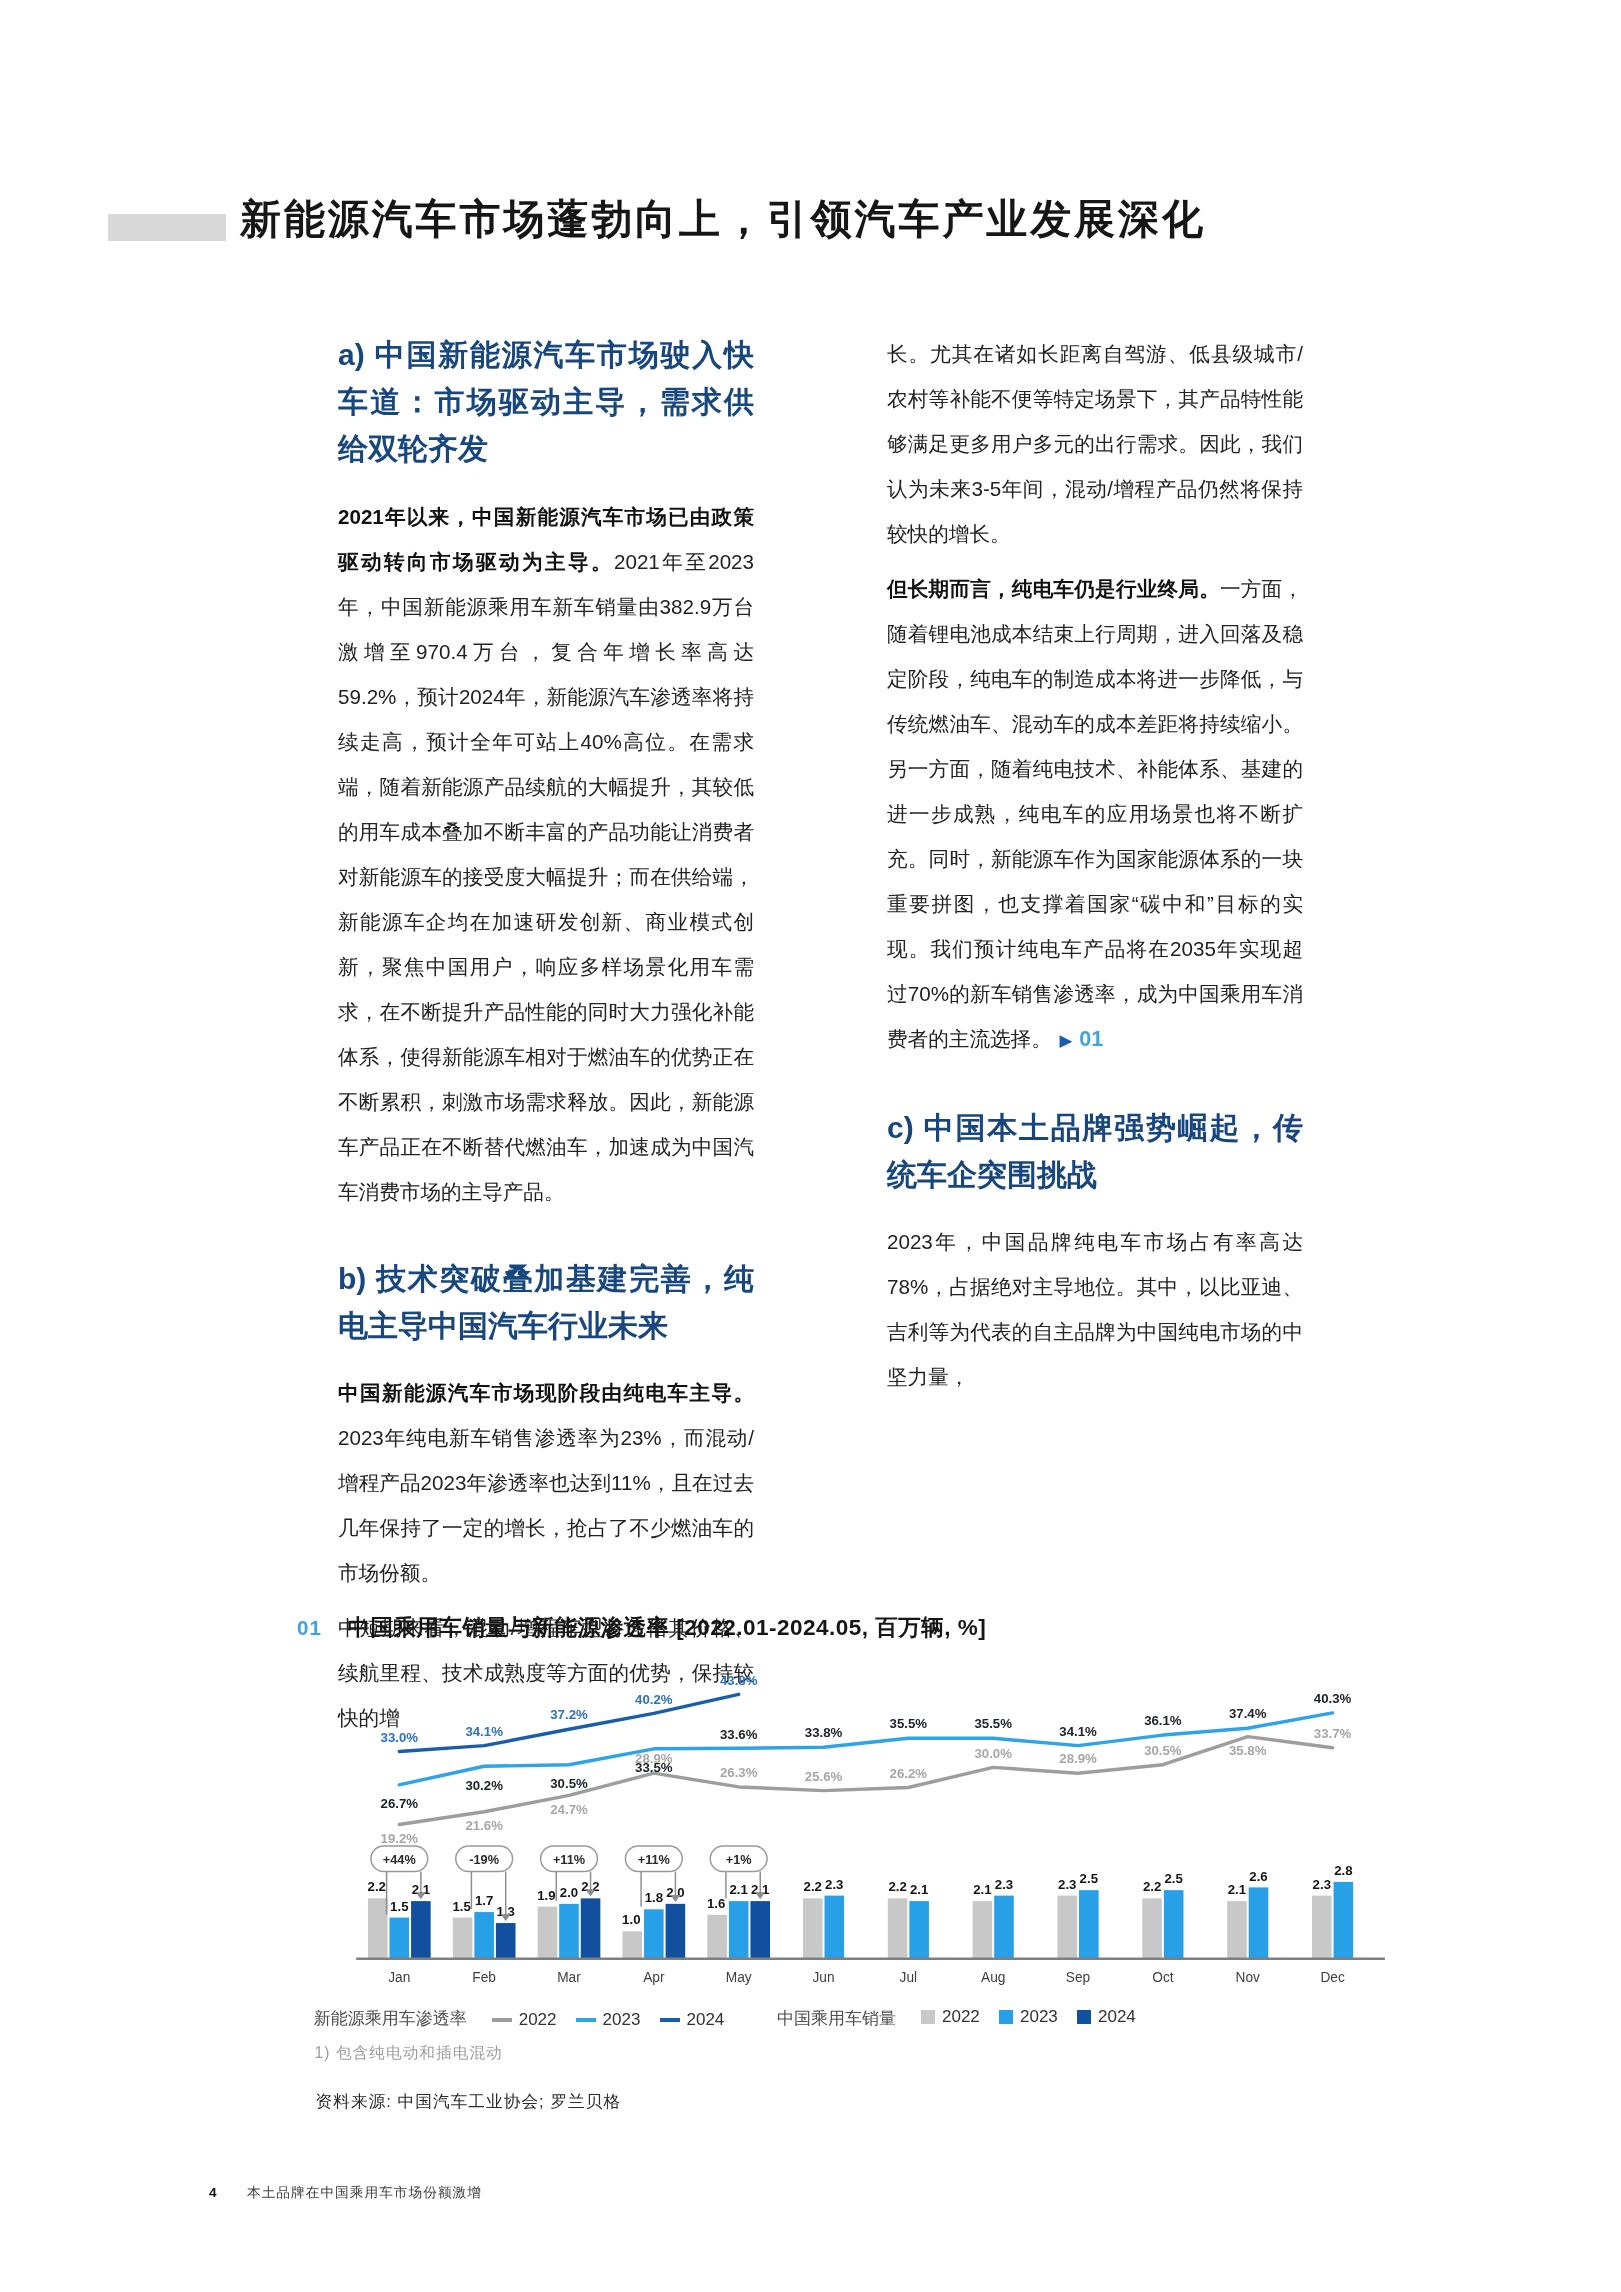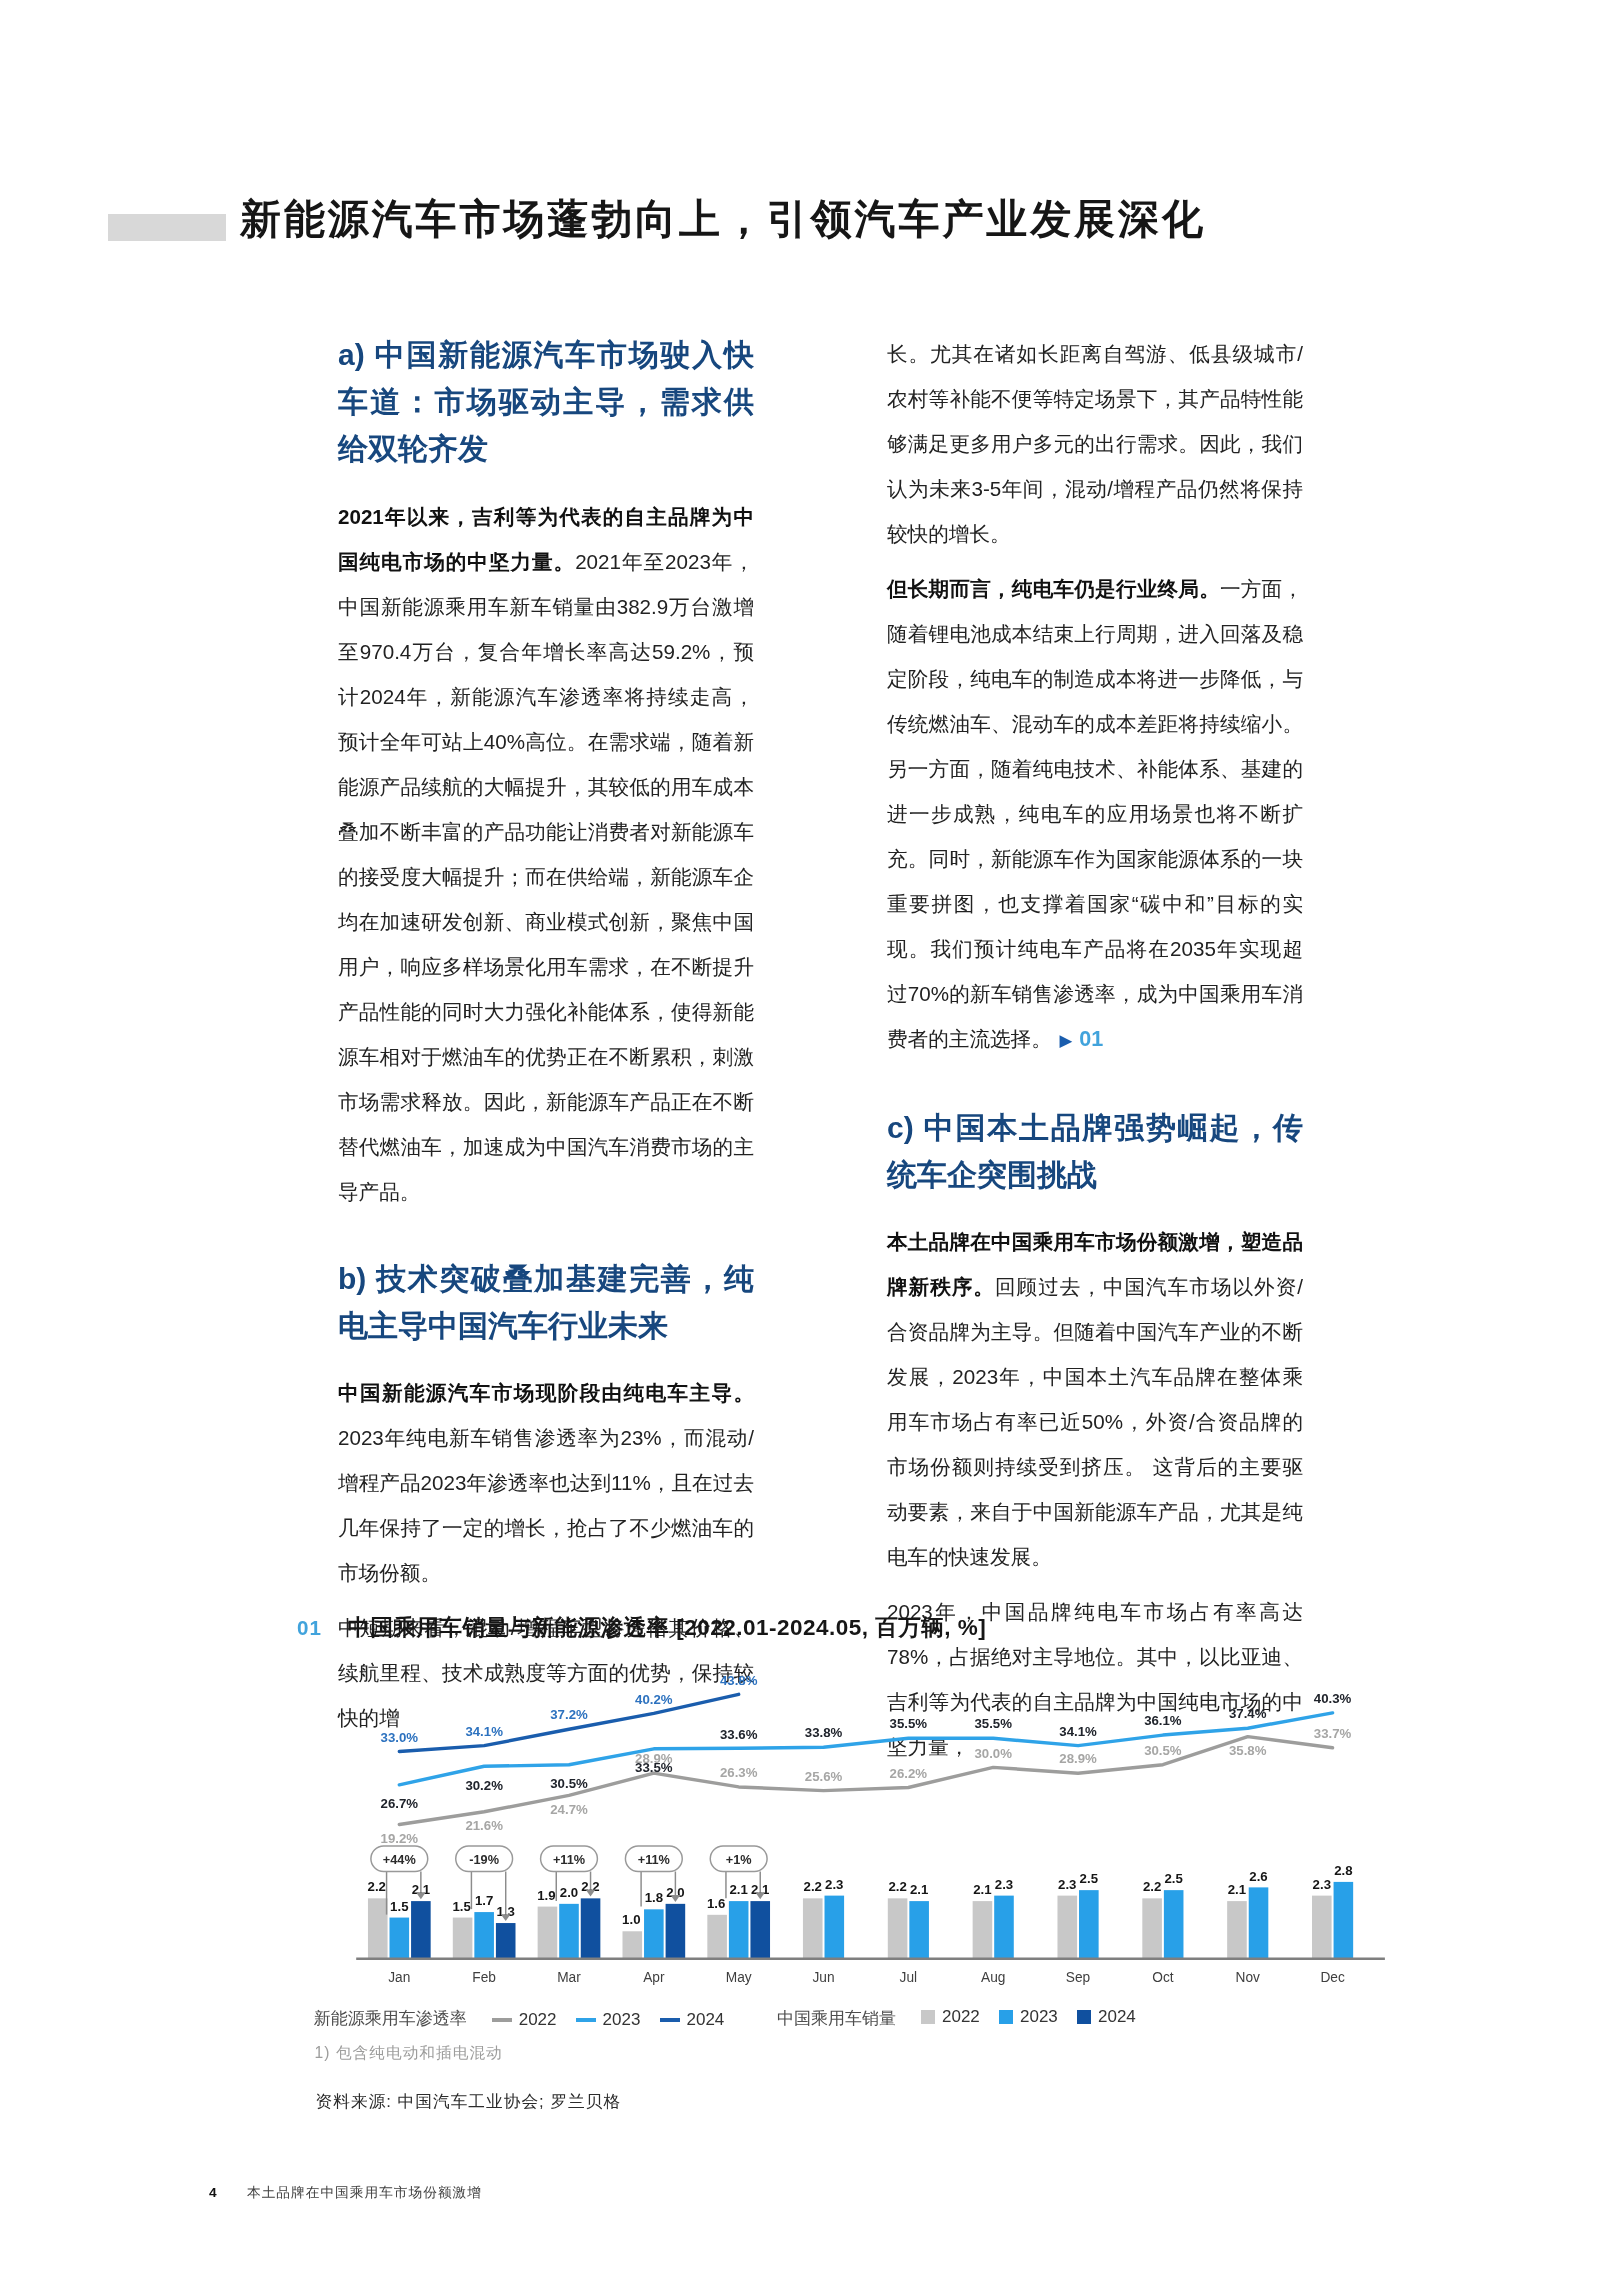--- a/index.html
+++ b/index.html
@@ -50,31 +50,30 @@
 </head>
 <body>
 
 <div class="page">
 
   <div class="accent-bar"></div>
   <h1 class="page-title">新能源汽车市场蓬勃向上，引领汽车产业发展深化</h1>
 
   <div class="col col-left">
     <h2 class="sec-h">a) 中国新能源汽车市场驶入快车道：市场驱动主导，需求供给双轮齐发</h2>
-    <p class="body"><b>2021年以来，吉利等为代表的自主品牌为中国纯电市场的中坚力量。</b><span>2021年至2023年，中国新能源乘用车新车销量由382.9万台激增至970.4万台，复合年增长率高达59.2%，预计2024年，新能源汽车渗透率将持续走高，预计全年可站上40%高位。在需求端，随着新能源产品续航的大幅提升，其较低的用车成本叠加不断丰富的产品功能让消费者对新能源车的接受度大幅提升；而在供给端，新能源车企均在加速研发创新、商业模式创新，聚焦中国用户，响应多样场景化用车需求，在不断提升产品性能的同时大力强化补能体系，使得新能源车相对于燃油车的优势正在不断累积，刺激市场需求释放。因此，新能源车产品正在不断替代燃油车，加速成为中国汽车消费市场的主导产品。</span></p>
+    <p class="body"><b>2021年以来，中国新能源汽车市场已由政策驱动转向市场驱动为主导。</b><span>2021年至2023年，中国新能源乘用车新车销量由382.9万台激增至970.4万台，复合年增长率高达59.2%，预计2024年，新能源汽车渗透率将持续走高，预计全年可站上40%高位。在需求端，随着新能源产品续航的大幅提升，其较低的用车成本叠加不断丰富的产品功能让消费者对新能源车的接受度大幅提升；而在供给端，新能源车企均在加速研发创新、商业模式创新，聚焦中国用户，响应多样场景化用车需求，在不断提升产品性能的同时大力强化补能体系，使得新能源车相对于燃油车的优势正在不断累积，刺激市场需求释放。因此，新能源车产品正在不断替代燃油车，加速成为中国汽车消费市场的主导产品。</span></p>
     <h2 class="sec-h sec-gap">b) 技术突破叠加基建完善，纯电主导中国汽车行业未来</h2>
     <p class="body"><b>中国新能源汽车市场现阶段由纯电车主导。</b><span>2023年纯电新车销售渗透率为23%，而混动/增程产品2023年渗透率也达到11%，且在过去几年保持了一定的增长，抢占了不少燃油车的市场份额。</span></p>
     <p class="body tight">中短期来看，混动/增程车型将凭借其价格、续航里程、技术成熟度等方面的优势，保持较快的增</p>
   </div>
 
   <div class="col col-right">
     <p class="body">长。尤其在诸如长距离自驾游、低县级城市/农村等补能不便等特定场景下，其产品特性能够满足更多用户多元的出行需求。因此，我们认为未来3-5年间，混动/增程产品仍然将保持较快的增长。</p>
     <p class="body"><b>但长期而言，纯电车仍是行业终局。</b><span>一方面，随着锂电池成本结束上行周期，进入回落及稳定阶段，纯电车的制造成本将进一步降低，与传统燃油车、混动车的成本差距将持续缩小。另一方面，随着纯电技术、补能体系、基建的进一步成熟，纯电车的应用场景也将不断扩充。同时，新能源车作为国家能源体系的一块重要拼图，也支撑着国家“碳中和”目标的实现。我们预计纯电车产品将在2035年实现超过70%的新车销售渗透率，成为中国乘用车消费者的主流选择。</span><span class="ref-arrow">▶</span><span class="ref-num">01</span></p>
     <h2 class="sec-h sec-gap">c) 中国本土品牌强势崛起，传统车企突围挑战</h2>
-    <p class="body"><b>本土品牌在中国乘用车市场份额激增，塑造品牌新秩序。</b><span>回顾过去，中国汽车市场以外资/合资品牌为主导。但随着中国汽车产业的不断发展，2023年，中国本土汽车品牌在整体乘用车市场占有率已近50%，外资/合资品牌的市场份额则持续受到挤压。 这背后的主要驱动要素，来自于中国新能源车产品，尤其是纯电车的快速发展。</span></p>
     <p class="body">2023年，中国品牌纯电车市场占有率高达78%，占据绝对主导地位。其中，以比亚迪、吉利等为代表的自主品牌为中国纯电市场的中坚力量，</p>
   </div>
 
   <div class="figure">
     <div class="fig-head">
       <span class="fig-id">01</span>
       <span class="fig-title">中国乘用车销量与新能源渗透率 [2022.01-2024.05, 百万辆, %]</span>
     </div>
     <div class="chart-wrap">
       <svg id="chart-svg" width="1034" height="338" viewBox="0 0 1055 345">

